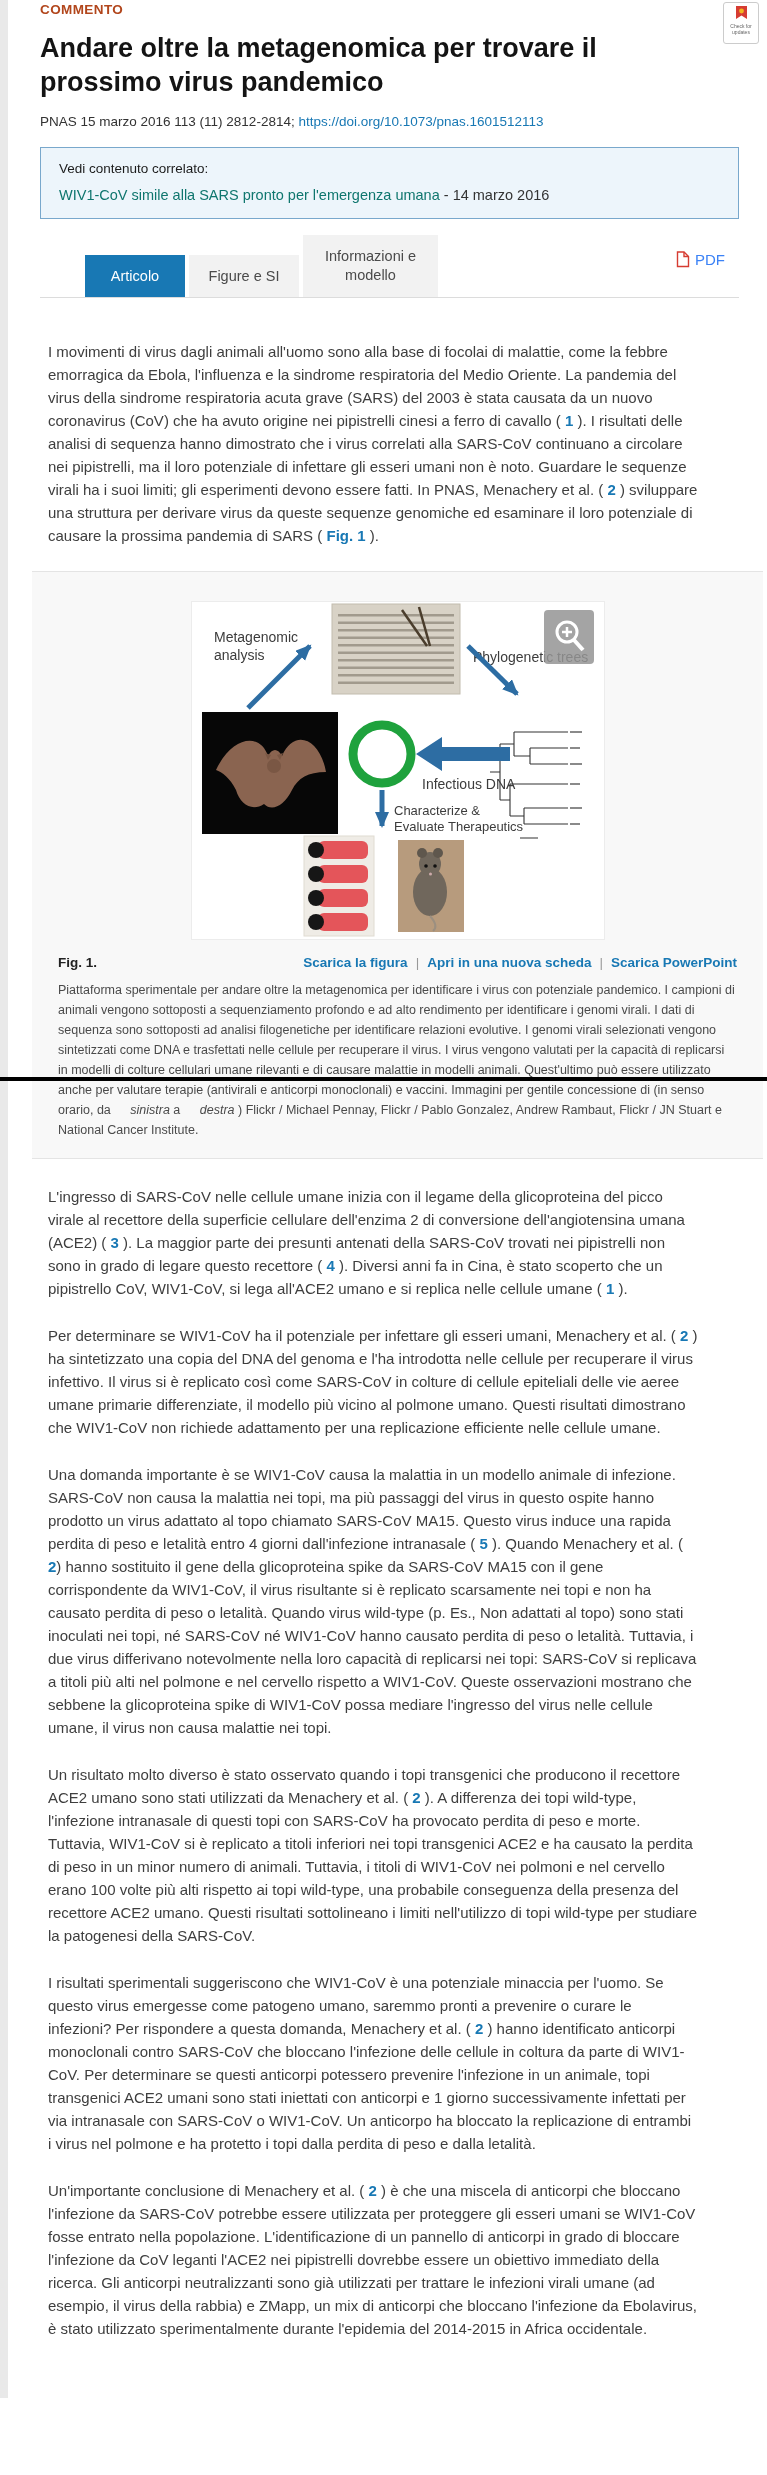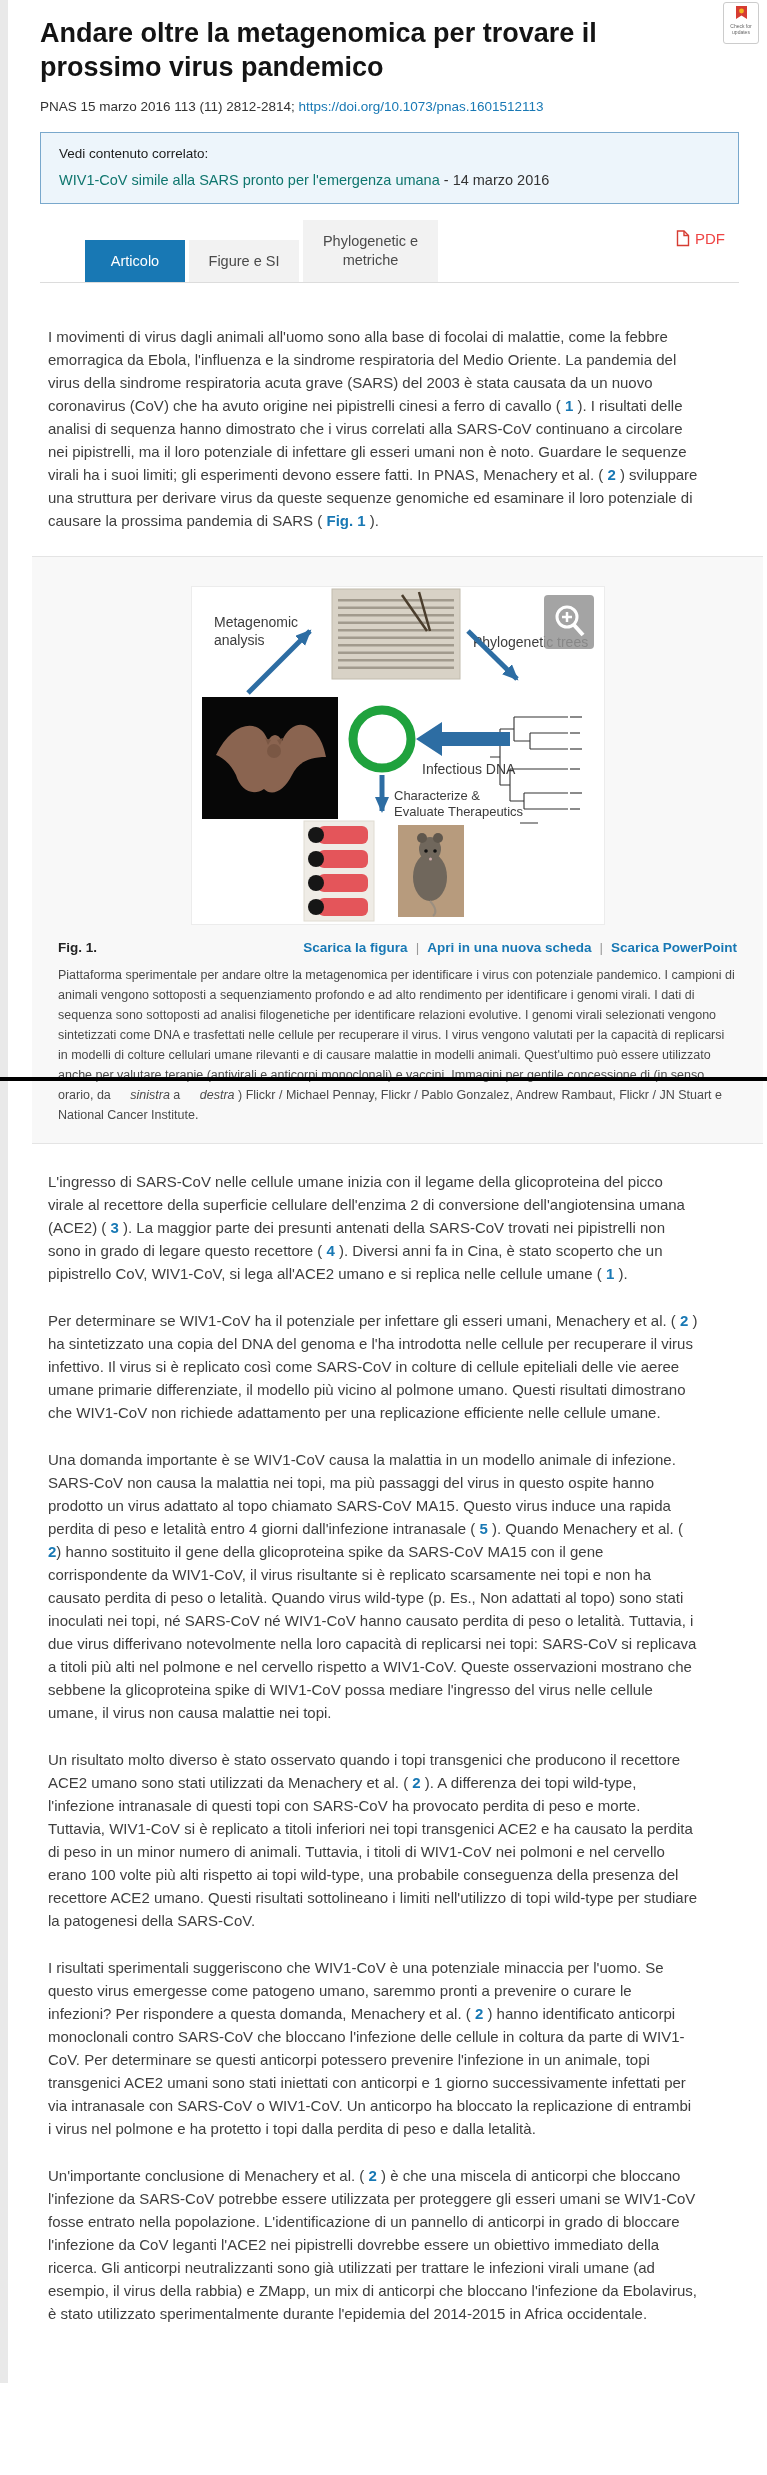--- a/index.html
+++ b/index.html
@@ -27,22 +27,22 @@
 
   
   .tab-row{margin-top:16px;position:relative;border-bottom:1px solid #dcdcdc;padding-left:45px;
     display:flex;align-items:flex-end;height:62px;}
   .tab{box-sizing:border-box;text-align:center;font-size:14.5px;color:#4a4a4a;background:#f2f2f2;
     margin-right:4px;display:flex;align-items:center;justify-content:center;cursor:pointer;}
   .tab.t1{width:100px;height:42px;}
   .tab.t2{width:110px;height:42px;}
   .tab.t3{width:135px;height:62px;line-height:19px;padding:0 16px;}
   .tab.active{background:#1878b4;color:#fff;}
-  .pdf-link{position:absolute;right:14px;top:10px;display:flex;align-items:center;gap:5px;
-    color:#ef4444;font-size:15px;text-decoration:none;}
+  .pdf-link{position:absolute;right:14px;top:16px;display:flex;align-items:center;gap:5px;
+    color:#3b82f6;font-size:15px;text-decoration:none;}
 
   
   .article{margin-top:42px;}
   .body-p{width:650px;font-size:15px;line-height:23px;color:#3e3e3e;margin:0 0 24px 8px;}
   a.ref{color:#1878b4;font-weight:bold;text-decoration:none;}
   a.link{color:#1878b4;font-weight:bold;text-decoration:none;}
   .it{font-style:italic;margin-left:16px;}
 
   
   .figure-block{background:#f8f8f8;border-top:1px solid #e4e4e4;border-bottom:1px solid #e4e4e4;
@@ -61,20 +61,21 @@
 </style>
 </head>
 <body>
 
 <div class="root">
   <div class="left-strip"></div>
   <div class="artifact-line"></div>
 
   <div class="page">
 
+    <div class="kicker">COMMENTO</div>
 
     <div class="updates-badge">
       <svg width="13" height="15" viewBox="0 0 13 15">
         <path d="M1,0 h11 v13 l-5.5,-3.5 L1,13 Z" fill="#d63c32"></path>
         <circle cx="6.5" cy="5" r="2.4" fill="#f2b61e"></circle>
       </svg>
       <div class="txt">Check for updates</div>
     </div>
 
     <h1 class="title">Andare oltre la metagenomica per trovare il prossimo virus pandemico</h1>
@@ -85,21 +86,21 @@
     <div class="related-box">
       <div class="related-heading">Vedi contenuto correlato:</div>
       <div class="related-line">
         <a href="#">WIV1-CoV simile alla SARS pronto per l'emergenza umana</a><span class="related-suffix"> - 14 marzo 2016</span>
       </div>
     </div>
 
     <div class="tab-row">
       <div class="tab t1 active">Articolo</div>
       <div class="tab t2">Figure e SI</div>
-      <div class="tab t3">Phylogenetic e metriche</div>
+      <div class="tab t3">Informazioni e modello</div>
       <a class="pdf-link" href="#">
         <svg width="14" height="17" viewBox="0 0 14 17">
           <path d="M1.5,1 h6.5 l4.5,4.5 v10 h-11 Z" fill="#fff" stroke="#d63c32" stroke-width="1.4"></path>
           <path d="M8,1 v4.5 h4.5" fill="none" stroke="#d63c32" stroke-width="1.4"></path>
         </svg>
         <span>PDF</span>
       </a>
     </div>
 
     <div class="article">

